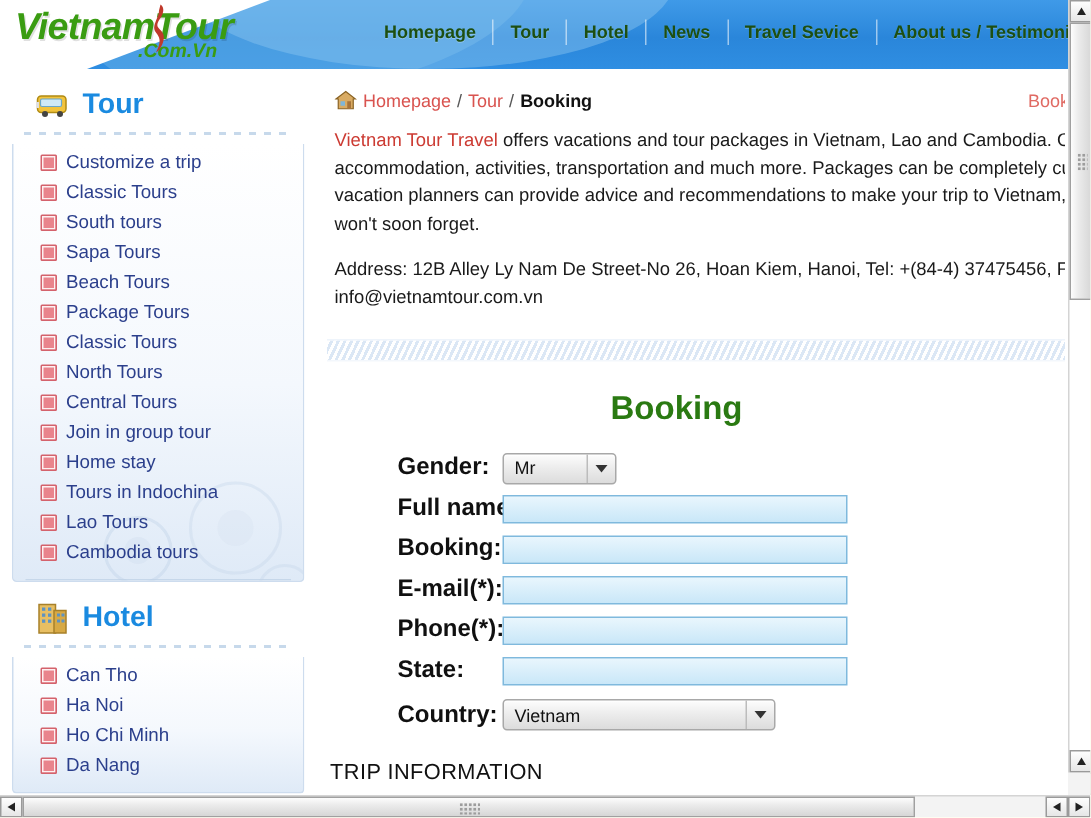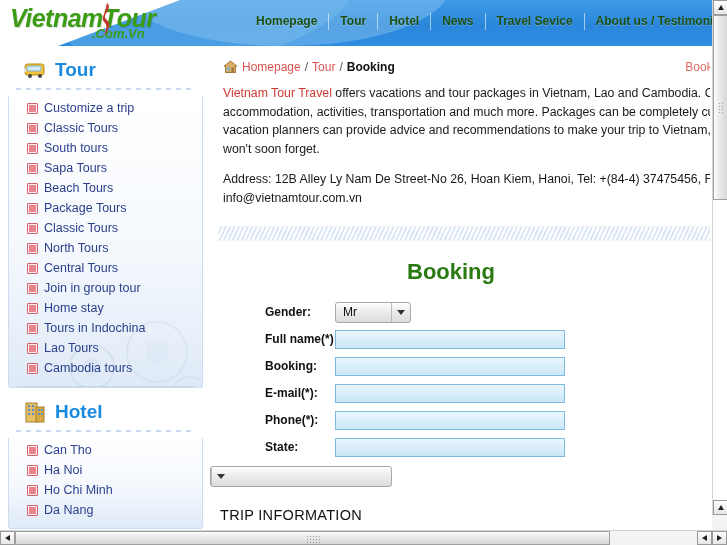--- a/index.html
+++ b/index.html
@@ -274,21 +274,21 @@
   .f-row {
     display: flex;
     align-items: center;
     height: 27px;
     margin-bottom: 0px;
   }
   .f-label {
     width: 125px;
     padding-left: 55px;
     box-sizing: border-box;
-    font-size: 12px;
+    font-size: 16px;
     font-weight: bold;
     color: #101010;
     white-space: nowrap;
   }
   .f-input {
     width: 230px;
     height: 19px;
     box-sizing: border-box;
     border: 1px solid #7fb9dd;
     background: linear-gradient(180deg, #e9f6fd 0%, #c9e7f8 100%);
@@ -657,21 +657,23 @@
           <span class="f-label">Phone(*):</span>
           <input class="f-input" type="text" value="" style="">
         </div>
 
         <div class="f-row">
           <span class="f-label">State:</span>
           <input class="f-input" type="text" value="" style="">
         </div>
 
         <div class="f-row" style="height:32px;">
+          <span class="f-label">Country:</span>
           <div class="f-select" id="country-select">
+            <span class="sel-text">Vietnam</span>
             <span class="sel-arrow-box">
                 <span class="caret"></span>
               </span>
           </div>
         </div>
 
         <div id="trip-title">TRIP INFORMATION</div>
 
         <div id="arrival-row">
           

